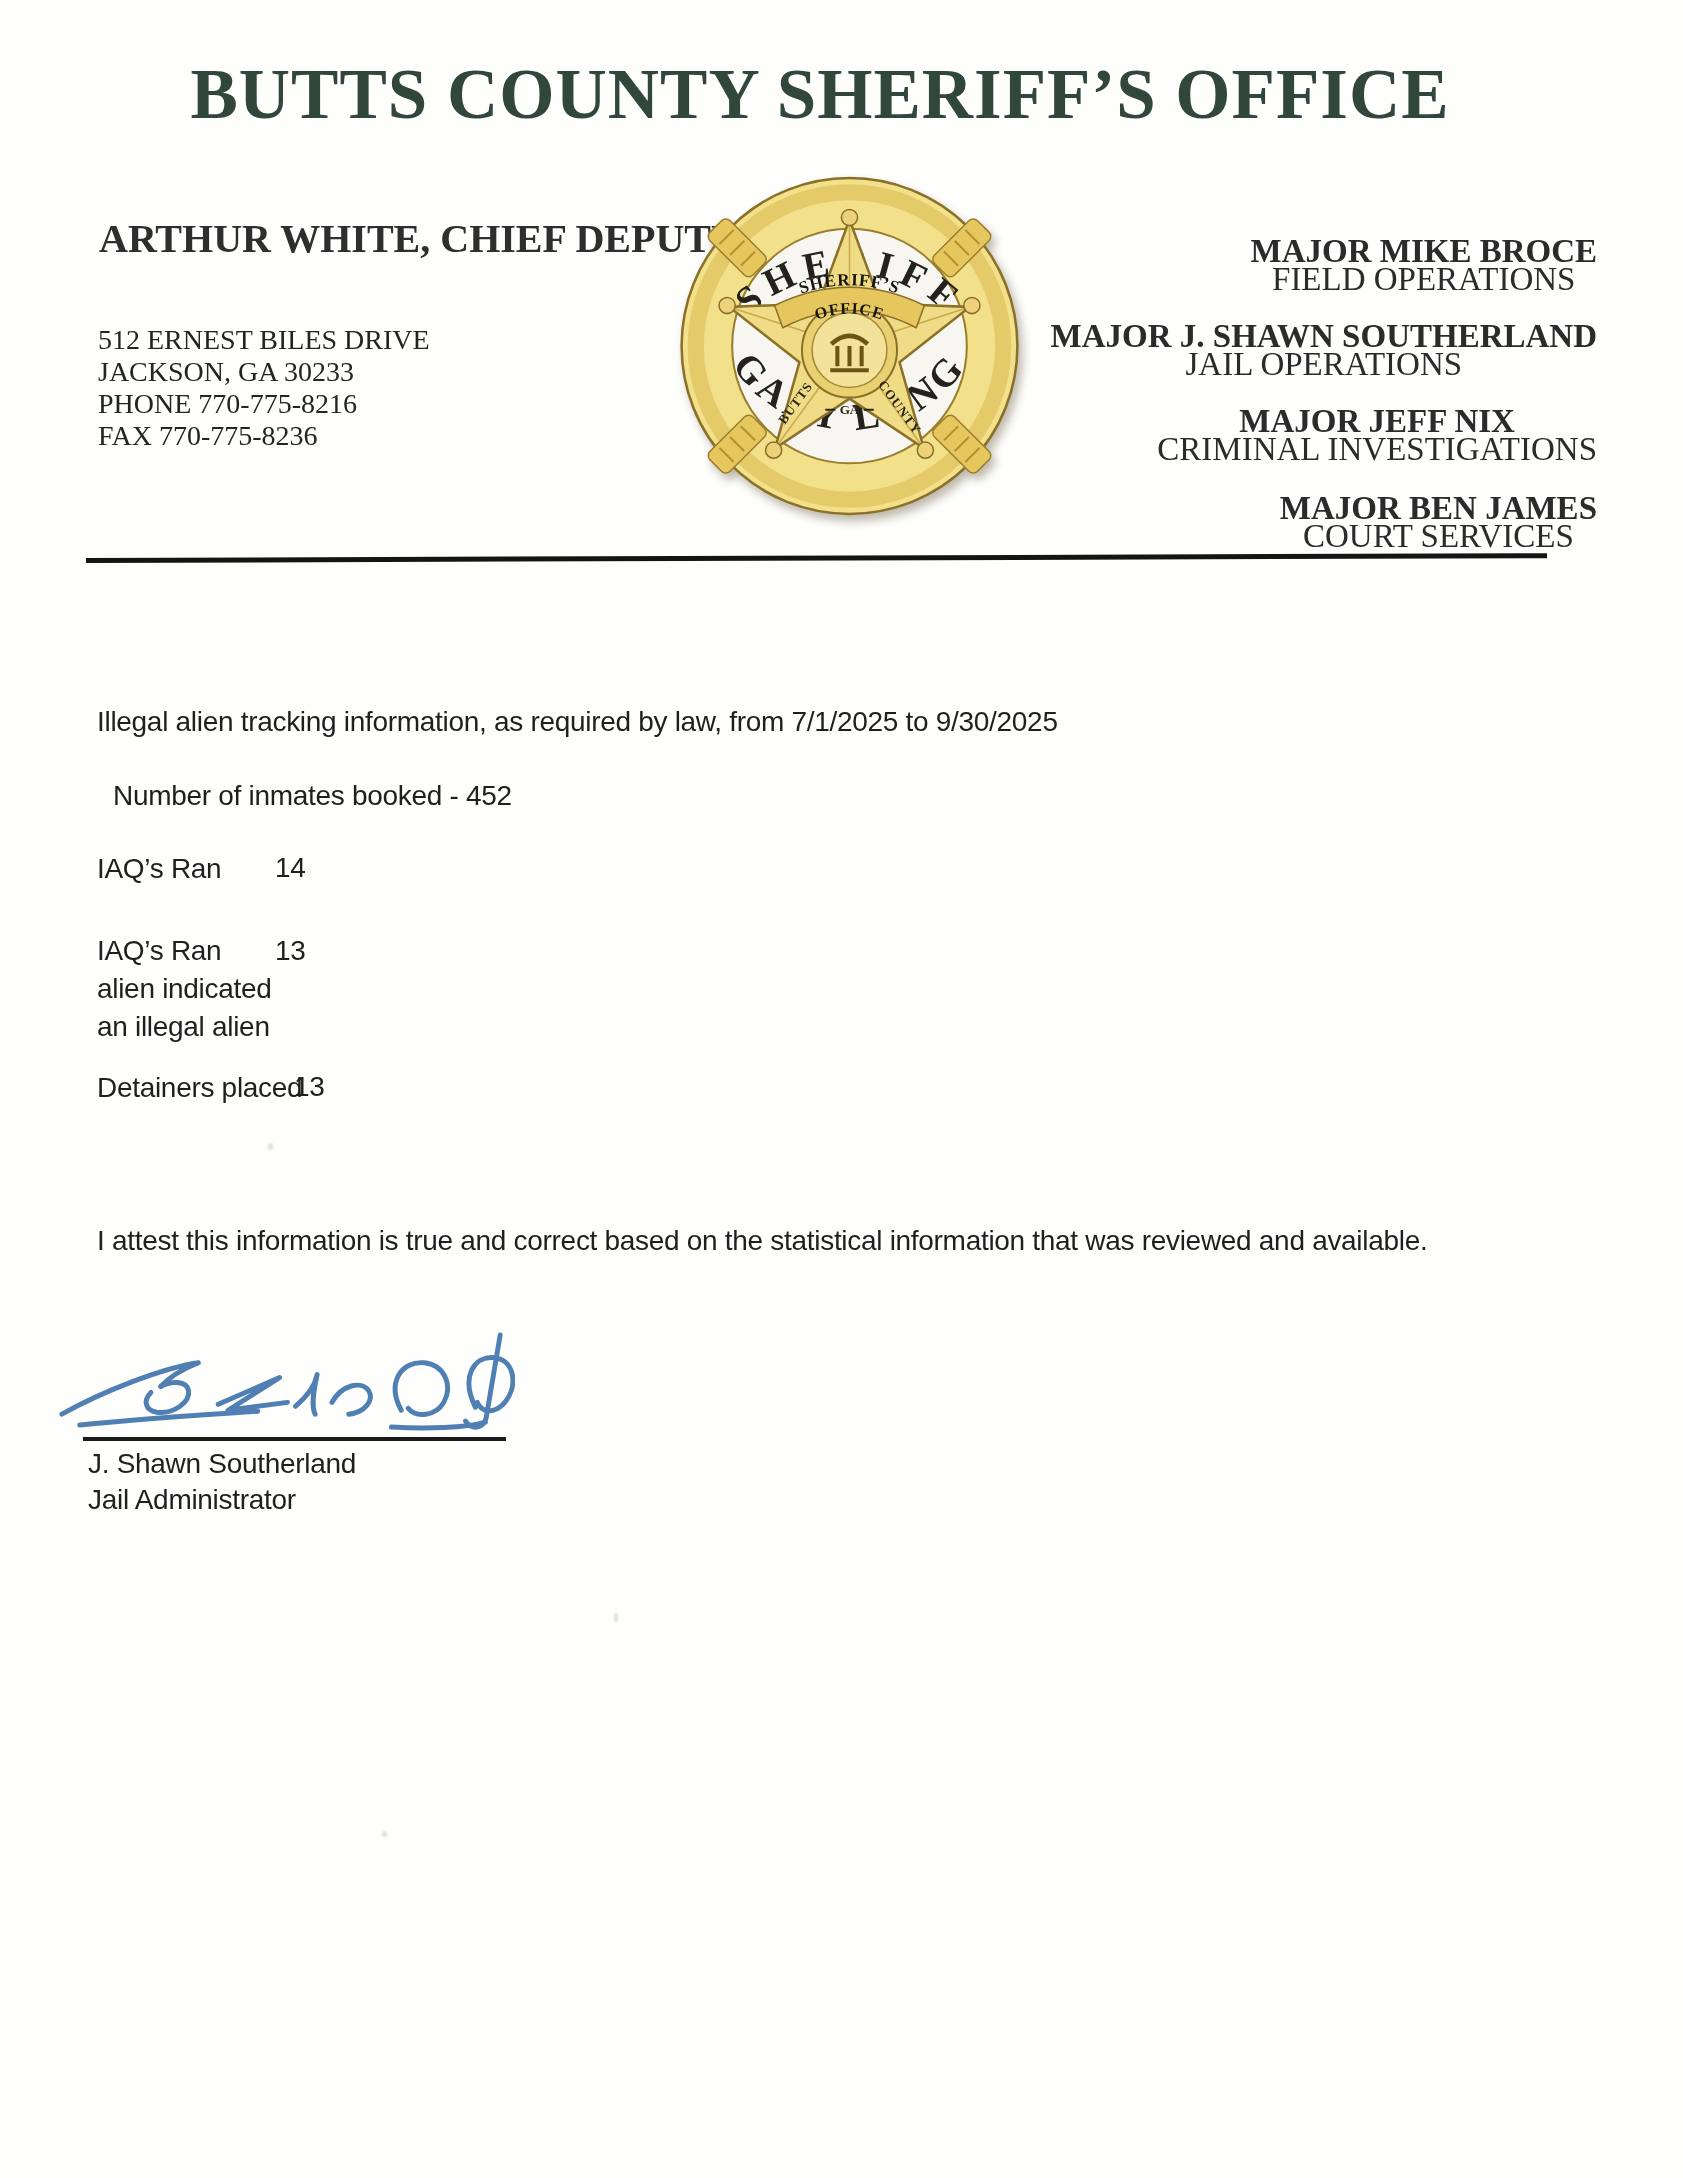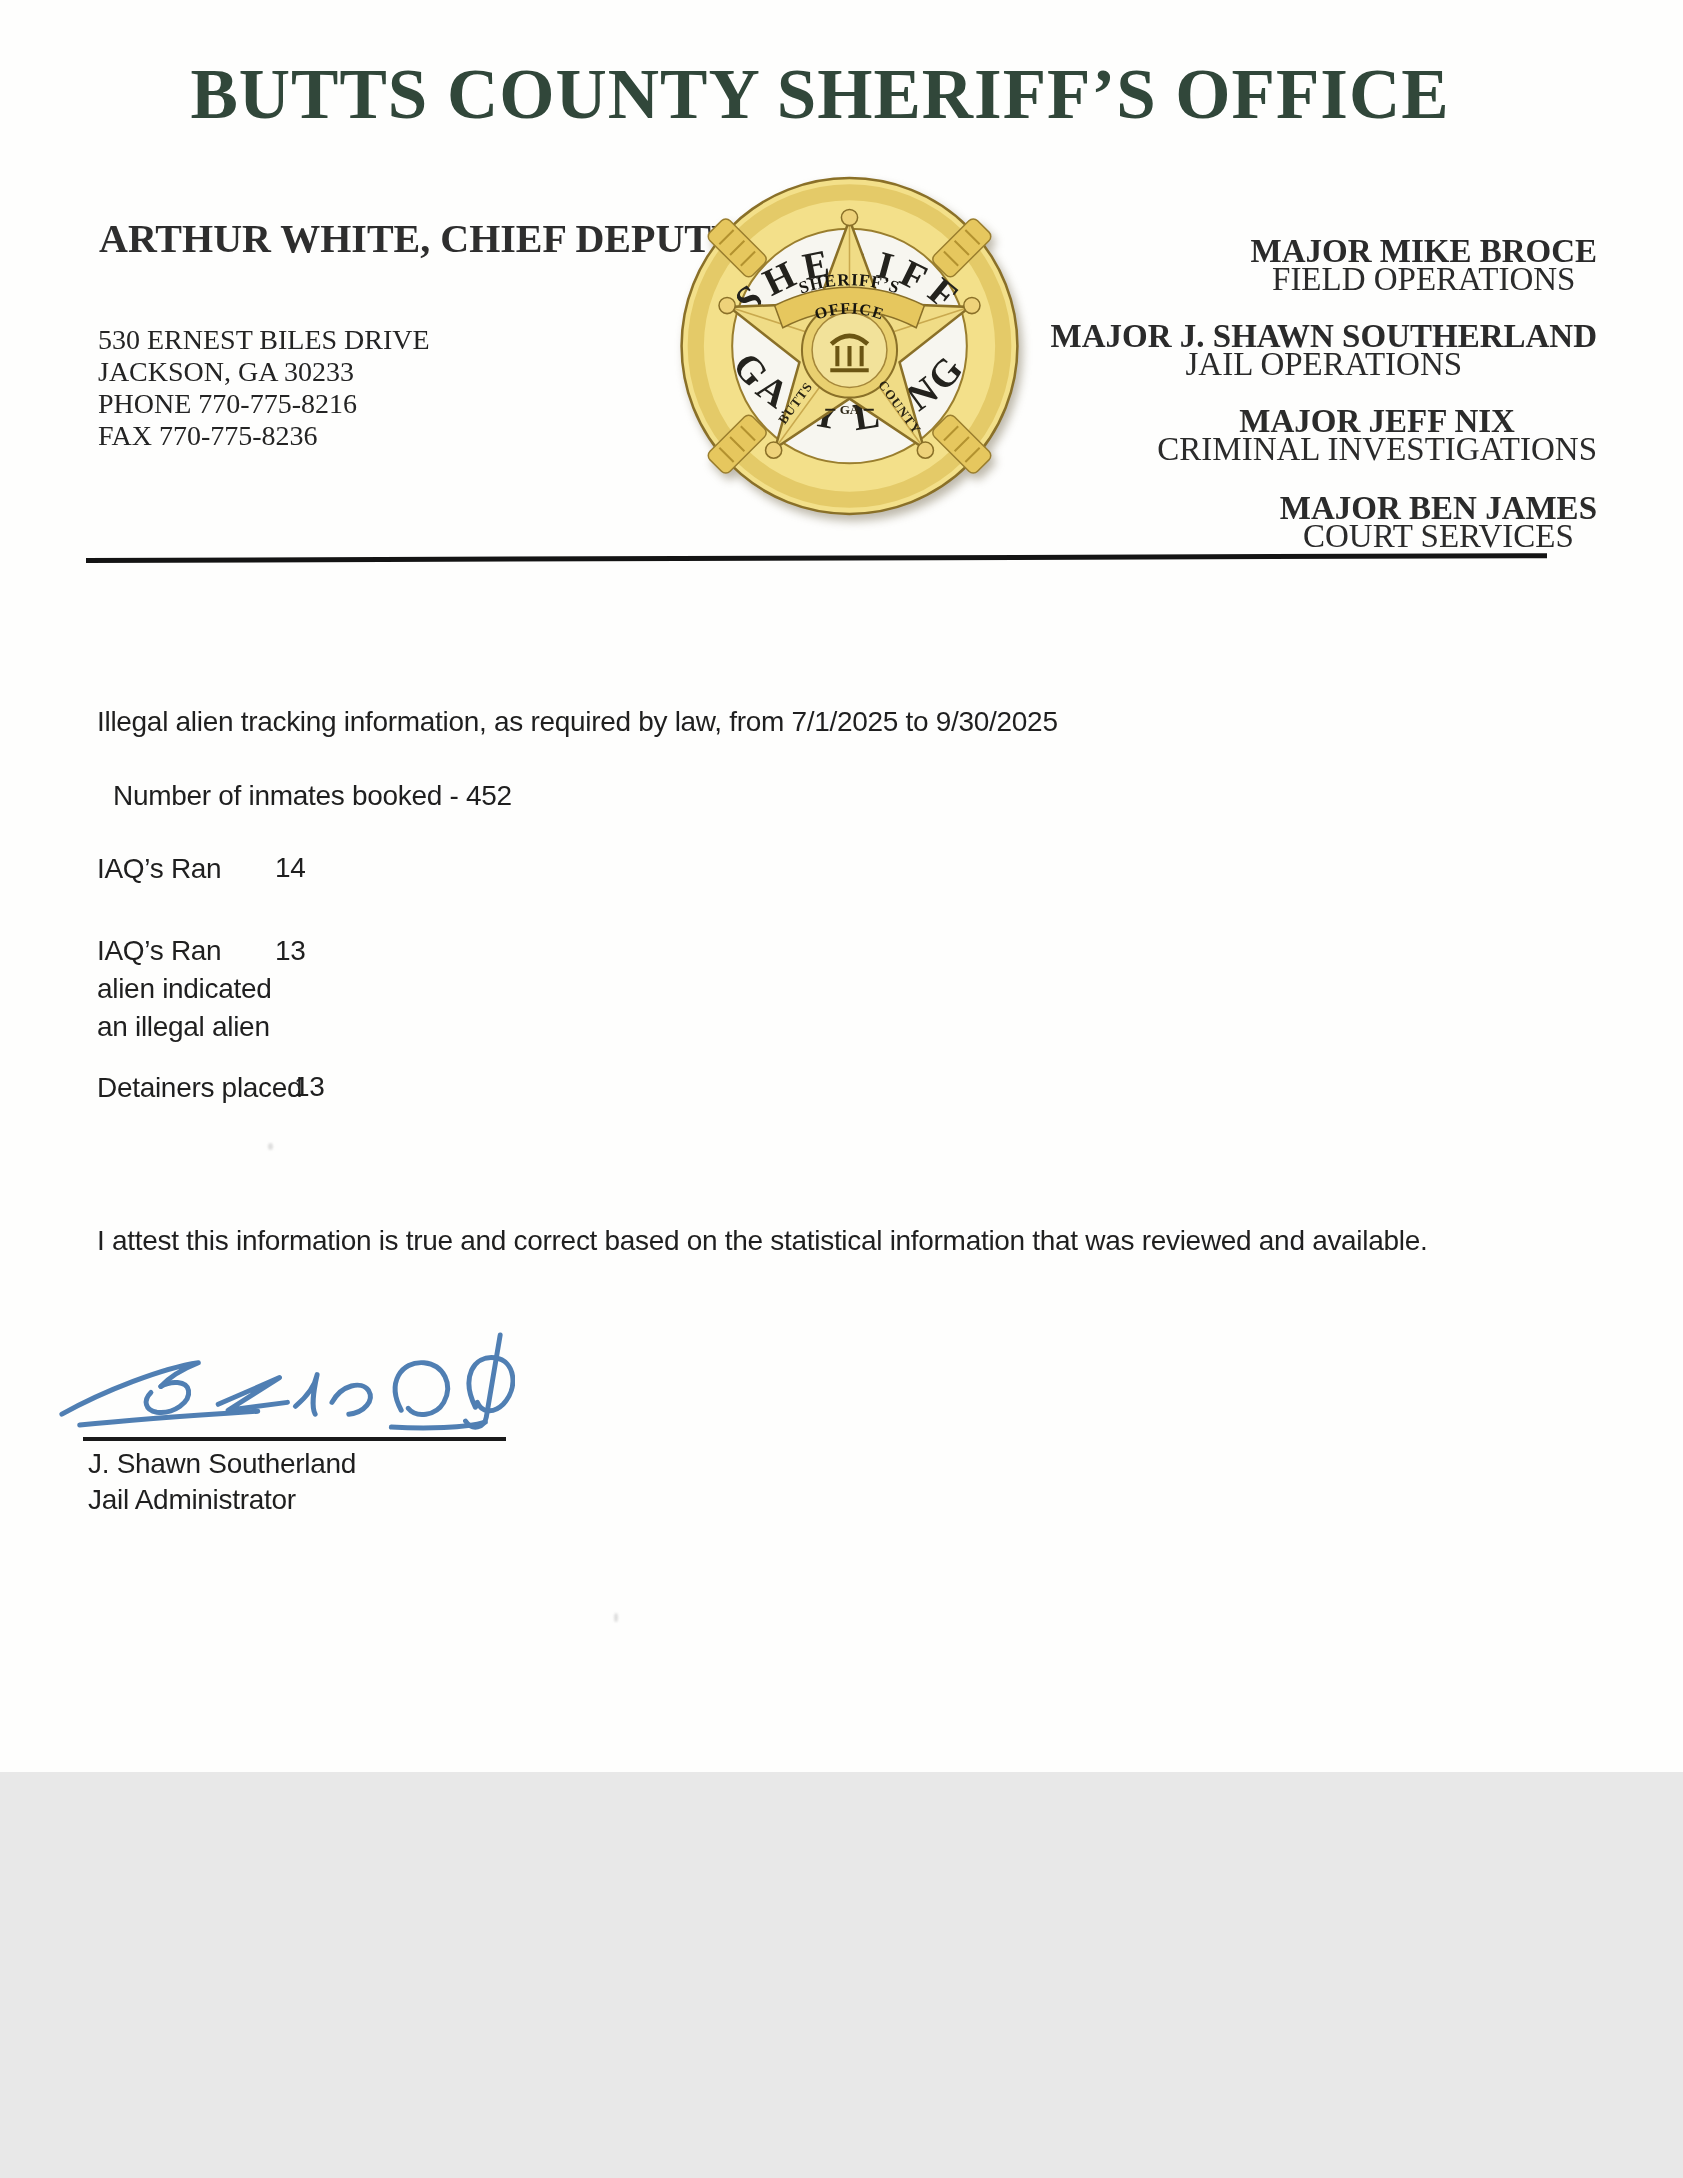--- a/index.html
+++ b/index.html
@@ -1,18 +1,18 @@
 <!DOCTYPE html>
 <html><head>
 <meta charset="utf-8">
 <style>
   html,body{margin:0;padding:0;background:#e8e8e8;}
   .page{
     position:relative;
-    width:1683px;height:1772px;
+    width:1683px;height:2178px;
     background:#fefefdl;
     background:#fefefd;
     font-family:"Liberation Serif", serif;
     color:#262626;
     overflow:hidden;
   }
   .abs{position:absolute;}
   .doc-title{
     top:54px;left:820px;transform:translateX(-50%);
     font-size:71px;font-weight:bold;letter-spacing:1px;white-space:nowrap;
@@ -62,21 +62,21 @@
 </head>
 <body>
 
 <div class="page">
 
   <div class="abs doc-title" style="color:#31473a;">BUTTS COUNTY SHERIFF’S OFFICE</div>
 
   <div class="abs name-line" style="top:215px;">ARTHUR WHITE, CHIEF DEPUTY</div>
 
   <div class="abs address">
-    <div>530 ERNEST BILES DRIVE</div>
+    <div>512 ERNEST BILES DRIVE</div>
     <div>JACKSON, GA 30233</div>
     <div>PHONE 770-775-8216</div>
     <div>FAX 770-775-8236</div>
   </div>
 
   <div class="abs staff-pair" style="top:237px;">
     <div class="staff-name">MAJOR MIKE BROCE</div>
     <div>FIELD OPERATIONS</div>
   </div>
   <div class="abs staff-pair" style="top:322px;">

